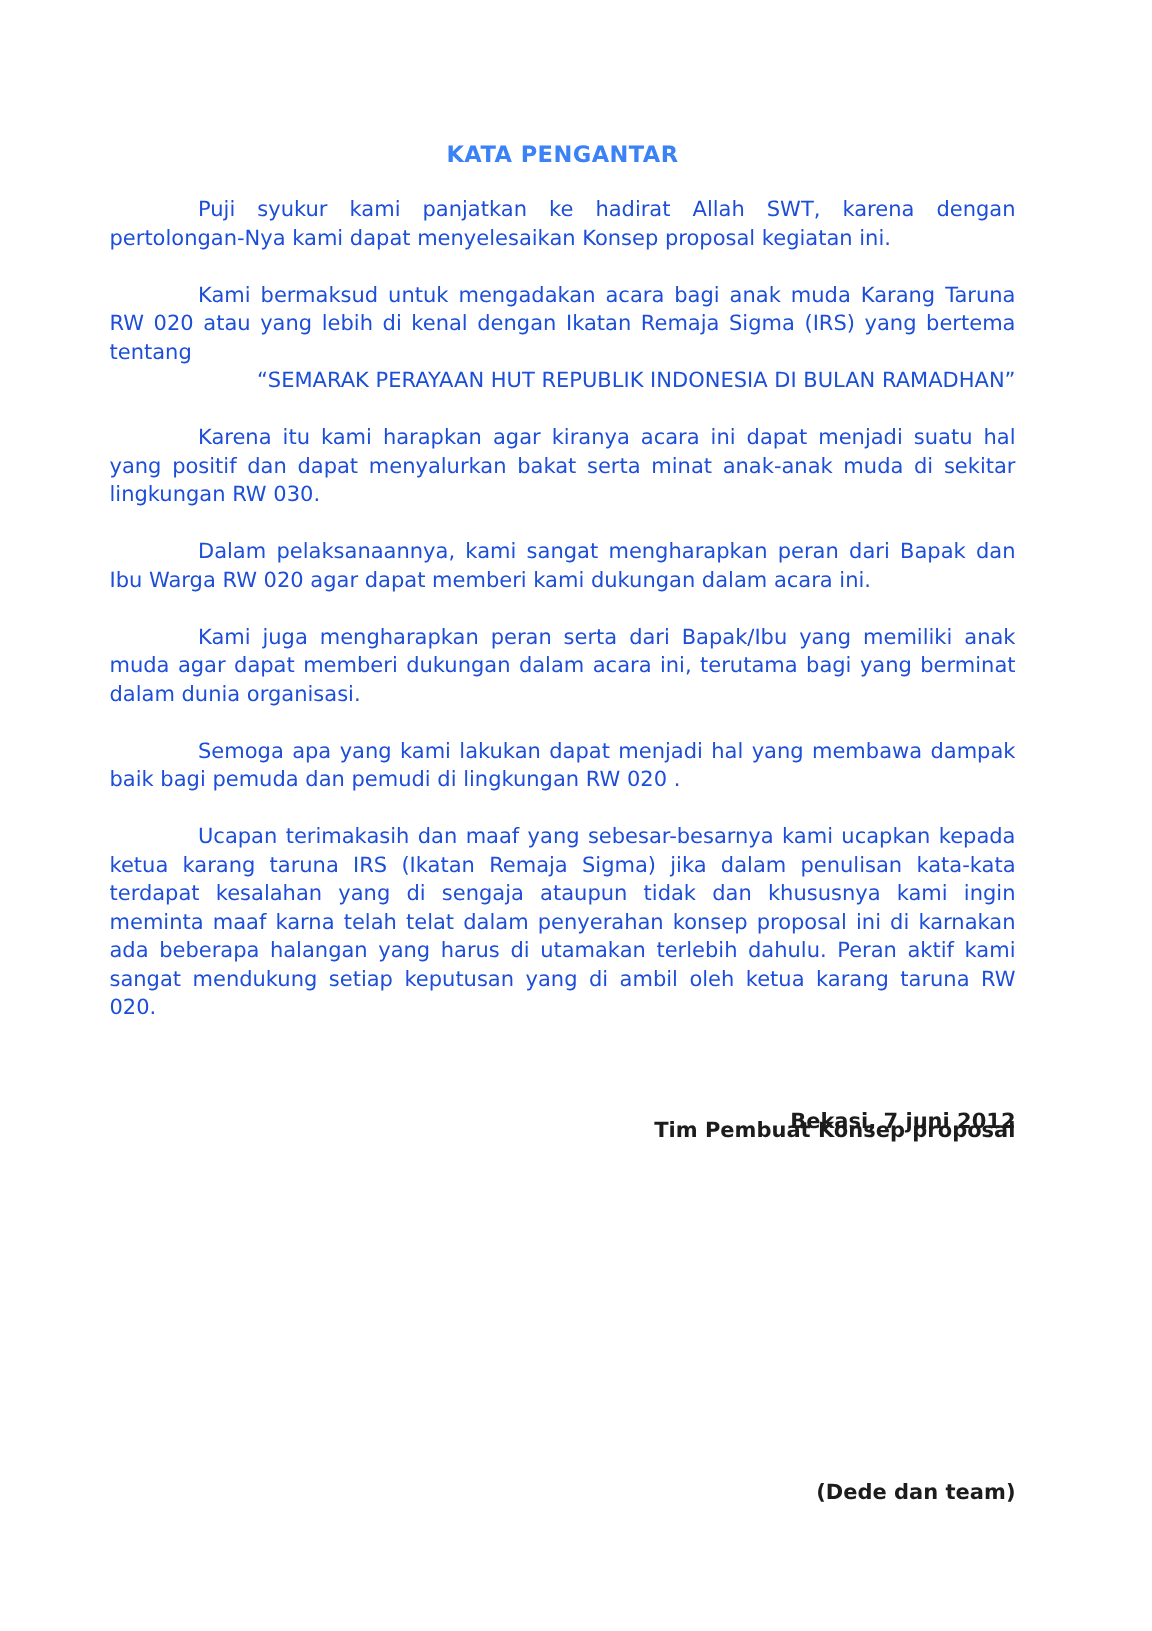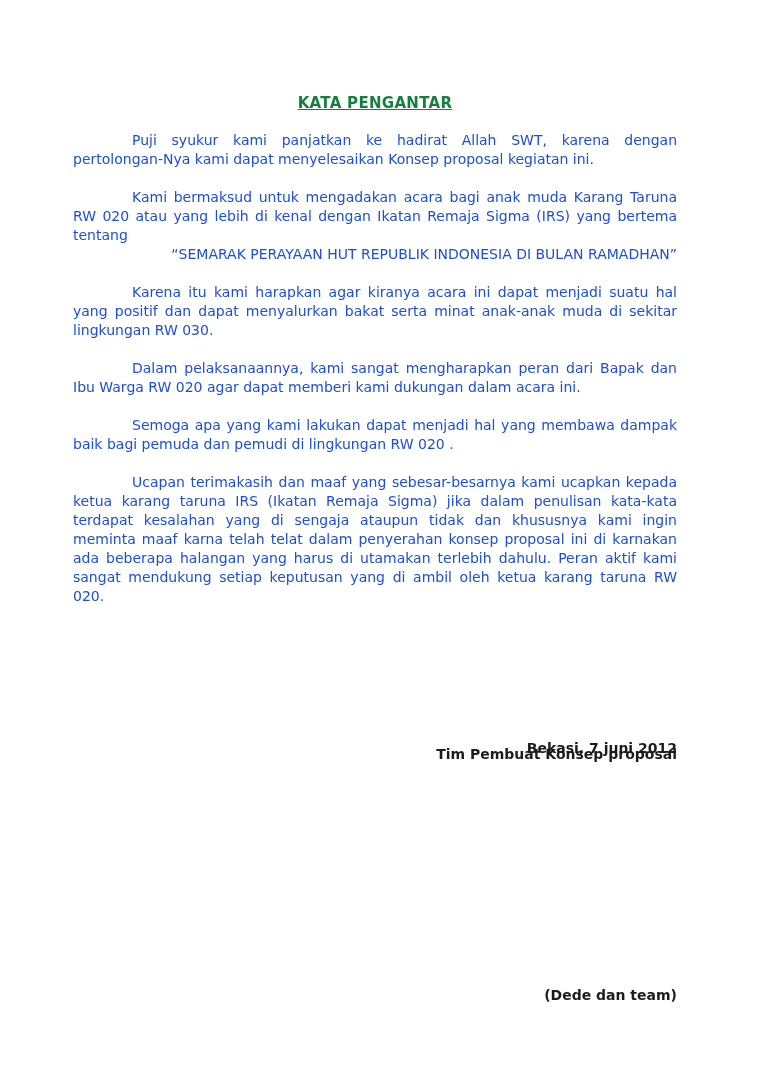--- a/index.html
+++ b/index.html
@@ -19,24 +19,23 @@
     position: absolute;
     left: 73px;
     top: 93px;
     width: 604px;
   }
   .doc-title {
     font-size: 15px;
     font-weight: 700;
     line-height: 20px;
     text-align: center;
-    color: #15803d;
+    color: #3b82f6;
     letter-spacing: 0.3px;
     margin: 0 0 18px 0;
-    text-decoration: underline;
   }
   .para {
     font-size: 14px;
     line-height: 19px;
     color: #1d4ed8;
     text-align: justify;
     text-indent: 59px;
     margin: 0 0 19px 0;
   }
   .quote-line {
@@ -66,20 +65,21 @@
     <h1 class="doc-title">KATA PENGANTAR</h1>
 
     <p class="para">Puji syukur kami panjatkan ke hadirat Allah SWT, karena dengan pertolongan-Nya kami dapat menyelesaikan Konsep proposal kegiatan ini.</p>
 
     <p class="para"><span>Kami bermaksud untuk mengadakan acara bagi anak muda Karang Taruna RW 020 atau yang lebih di kenal dengan Ikatan Remaja Sigma (IRS) yang bertema tentang</span><span class="quote-line">“SEMARAK PERAYAAN HUT REPUBLIK INDONESIA DI BULAN RAMADHAN”</span></p>
 
     <p class="para">Karena itu kami harapkan agar kiranya acara ini dapat menjadi suatu hal yang positif dan dapat menyalurkan bakat serta minat anak-anak muda di sekitar lingkungan RW 030.</p>
 
     <p class="para">Dalam pelaksanaannya, kami sangat mengharapkan peran dari Bapak dan Ibu Warga RW 020 agar dapat memberi kami dukungan dalam acara ini.</p>
 
+    <p class="para">Kami juga mengharapkan peran serta dari Bapak/Ibu yang memiliki anak muda agar dapat memberi dukungan dalam acara ini, terutama bagi yang berminat dalam dunia organisasi.</p>
 
     <p class="para">Semoga apa yang kami lakukan dapat menjadi hal yang membawa dampak baik bagi pemuda dan pemudi di lingkungan RW 020 .</p>
 
     <p class="para">Ucapan terimakasih dan maaf yang sebesar-besarnya kami ucapkan kepada ketua karang taruna IRS (Ikatan Remaja Sigma) jika dalam penulisan kata-kata terdapat kesalahan yang di sengaja ataupun tidak dan khususnya kami ingin meminta maaf karna telah telat dalam penyerahan konsep proposal ini di karnakan ada beberapa halangan yang harus di utamakan terlebih dahulu. Peran aktif kami sangat mendukung setiap keputusan yang di ambil oleh ketua karang taruna RW 020.</p>
   </div>
 
   <div class="sig sig-team">Tim Pembuat Konsep proposal</div>
 
   <div class="sig sig-date">Bekasi, 7 juni 2012</div>
 

